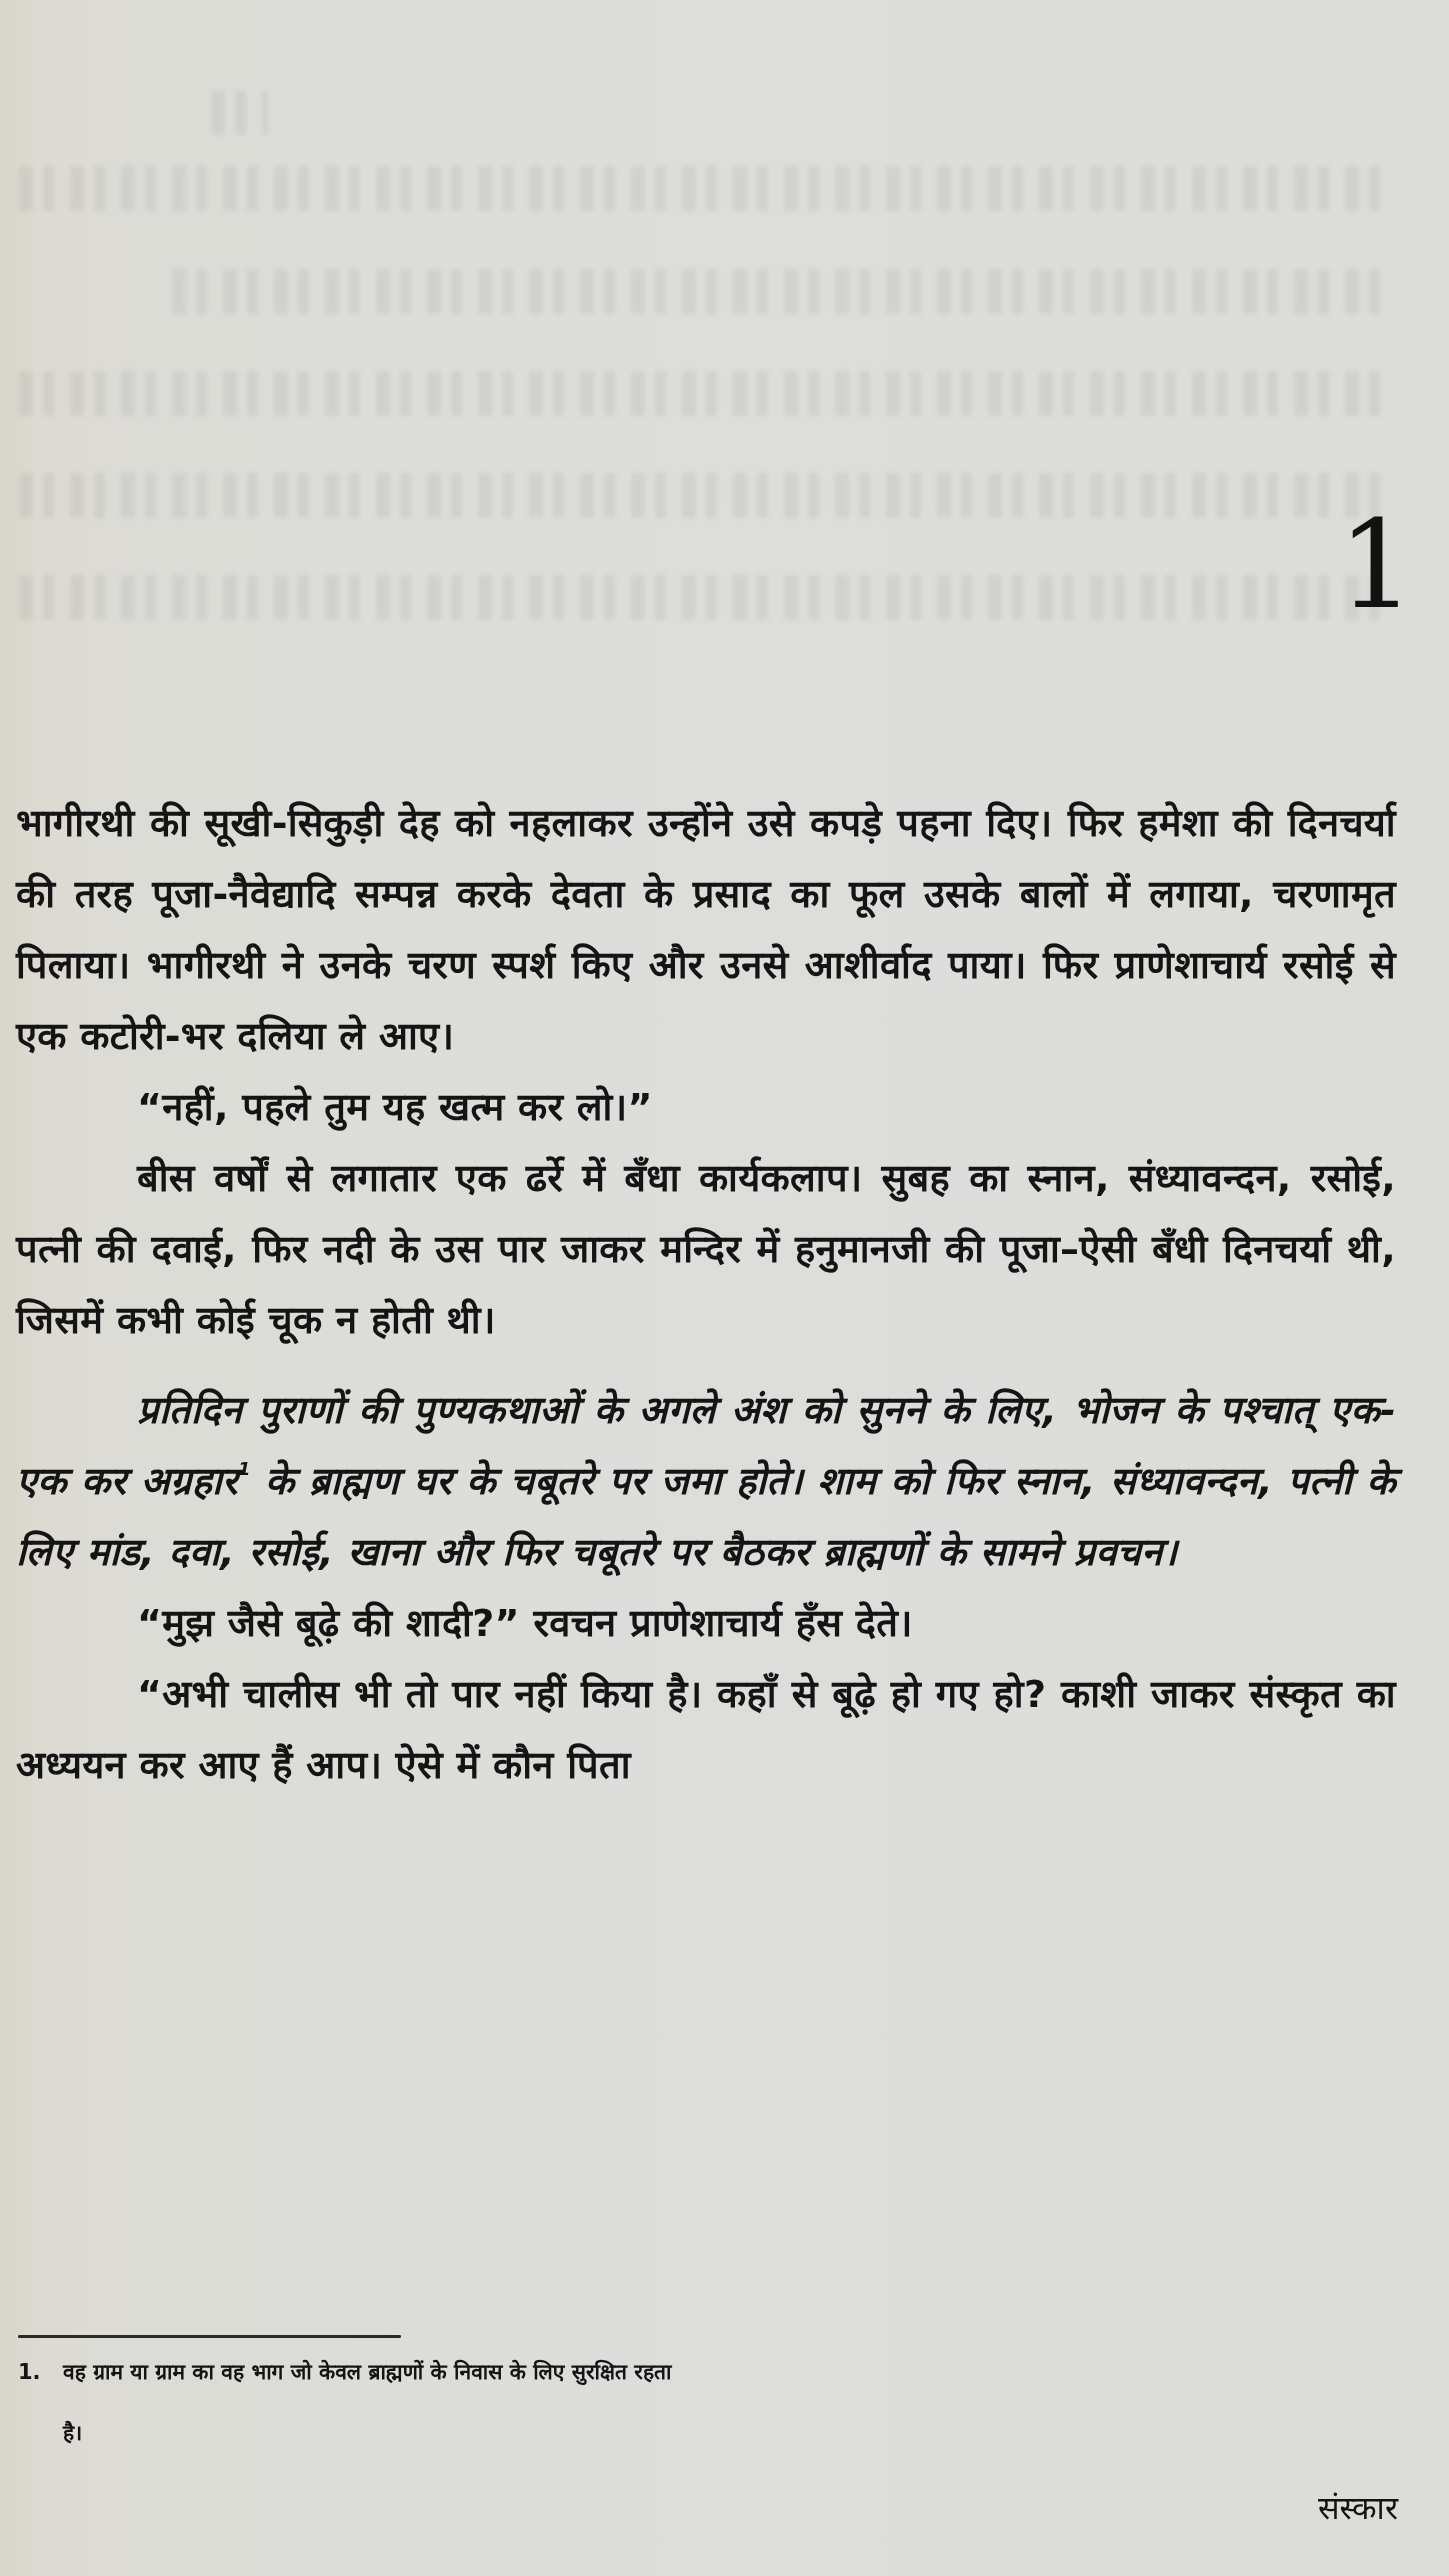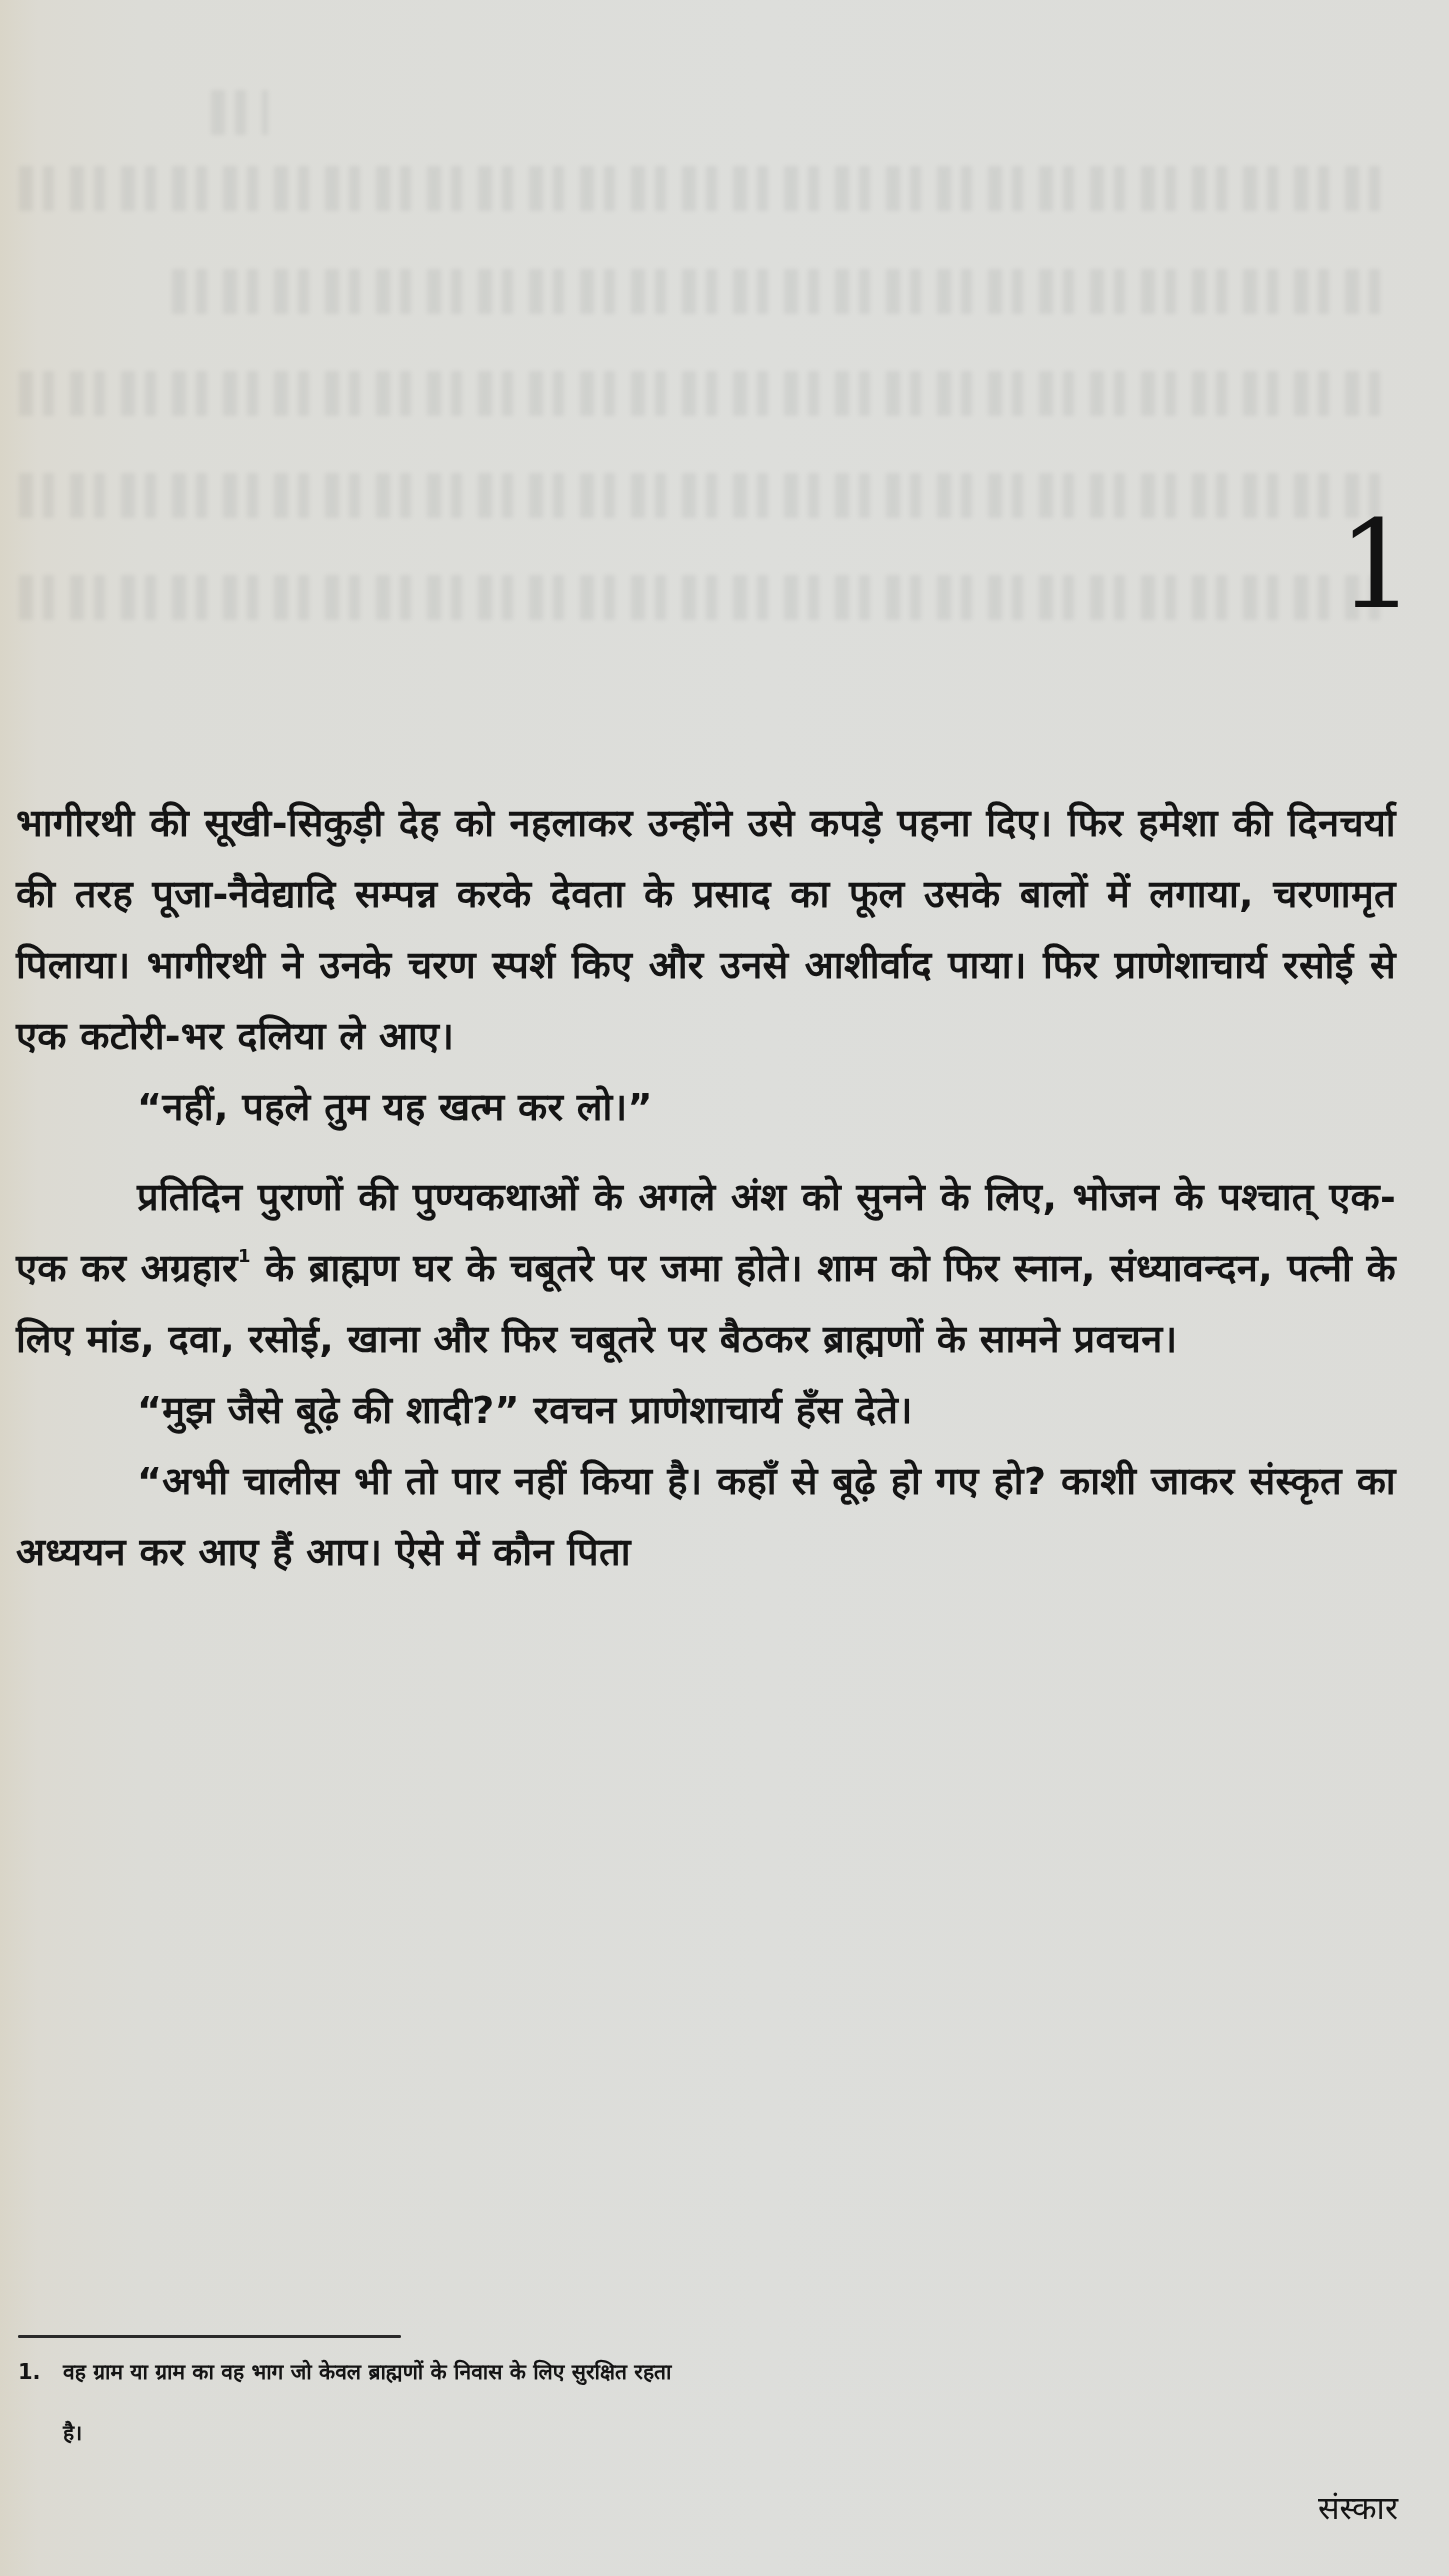--- a/index.html
+++ b/index.html
@@ -52,20 +52,21 @@
     .para {
       margin: 0;
       text-align: justify;
       text-align-last: left;
     }
     .para.indent {
       text-indent: 121px;
     }
     .para.gap-before {
       margin-top: 19px;
+      font-style: italic;
     }
     sup.fn-ref {
       font-size: 18px;
       line-height: 0;
       vertical-align: 19px;
     }
     .footnote-rule {
       position: absolute;
       left: 18px;
       top: 2335px;
@@ -108,20 +109,21 @@
   <div class="bar" style="left:0px; top:294px; width:1374px;"></div>
   <div class="bar" style="left:0px; top:396px; width:1374px;"></div>
   <div class="bar" style="left:0px; top:498px; width:1374px;"></div>
 </div>
 
 <div class="chapter-number">1</div>
 
 <div class="body-text">
   <p class="para">भागीरथी की सूखी-सिकुड़ी देह को नहलाकर उन्होंने उसे कपड़े पहना दिए। फिर हमेशा की दिनचर्या की तरह पूजा-नैवेद्यादि सम्पन्न करके देवता के प्रसाद का फूल उसके बालों में लगाया, चरणामृत पिलाया। भागीरथी ने उनके चरण स्पर्श किए और उनसे आशीर्वाद पाया। फिर प्राणेशाचार्य रसोई से एक कटोरी-भर दलिया ले आए।</p>
   <p class="para indent">“नहीं, पहले तुम यह खत्म कर लो।”</p>
+  <p class="para indent">बीस वर्षों से लगातार एक ढर्रे में बँधा कार्यकलाप। सुबह का स्नान, संध्यावन्दन, रसोई, पत्नी की दवाई, फिर नदी के उस पार जाकर मन्दिर में हनुमानजी की पूजा–ऐसी बँधी दिनचर्या थी, जिसमें कभी कोई चूक न होती थी।</p>
   <p class="para indent gap-before">
     <span>प्रतिदिन पुराणों की पुण्यकथाओं के अगले अंश को सुनने के लिए, भोजन के पश्चात् एक-एक कर अग्रहार</span><sup class="fn-ref">1</sup><span> के ब्राह्मण घर के चबूतरे पर जमा होते। शाम को फिर स्नान, संध्यावन्दन, पत्नी के लिए मांड, दवा, रसोई, खाना और फिर चबूतरे पर बैठकर ब्राह्मणों के सामने प्रवचन।</span>
   </p>
   <p class="para indent">“मुझ जैसे बूढ़े की शादी?” रवचन प्राणेशाचार्य हँस देते।</p>
   <p class="para indent">“अभी चालीस भी तो पार नहीं किया है। कहाँ से बूढ़े हो गए हो? काशी जाकर संस्कृत का अध्ययन कर आए हैं आप। ऐसे में कौन पिता</p>
 </div>
 
 <div class="footnote-rule"></div>
 
 <div class="footnote">

